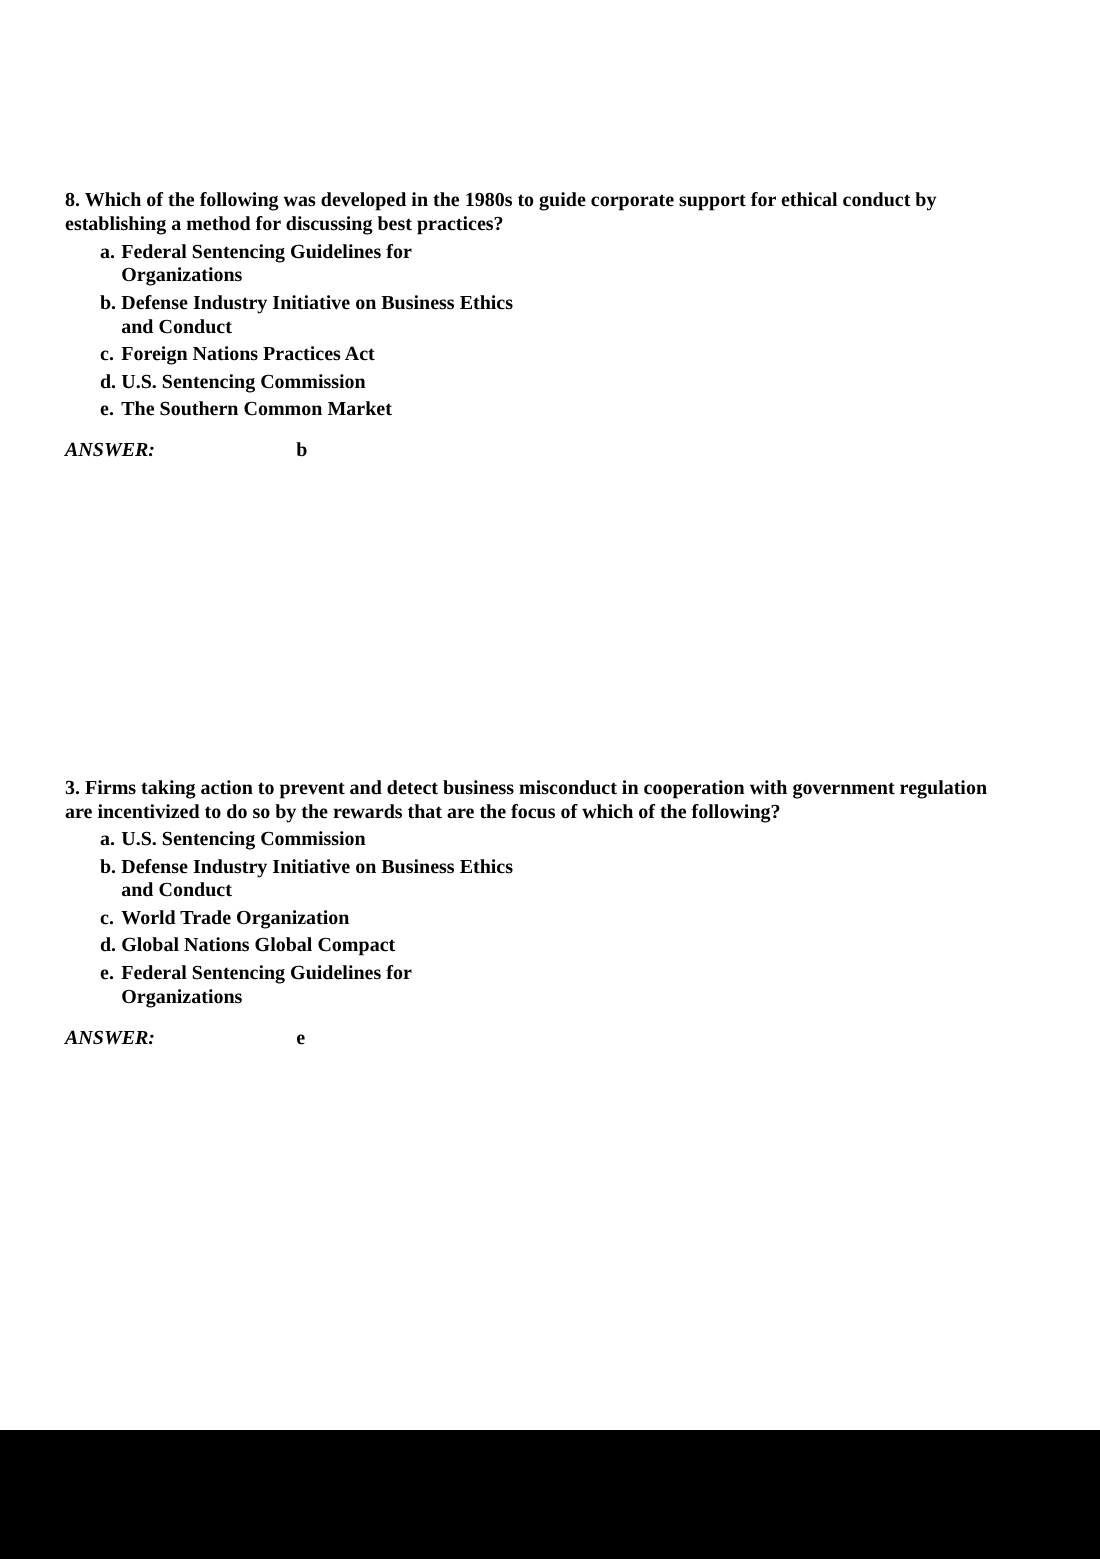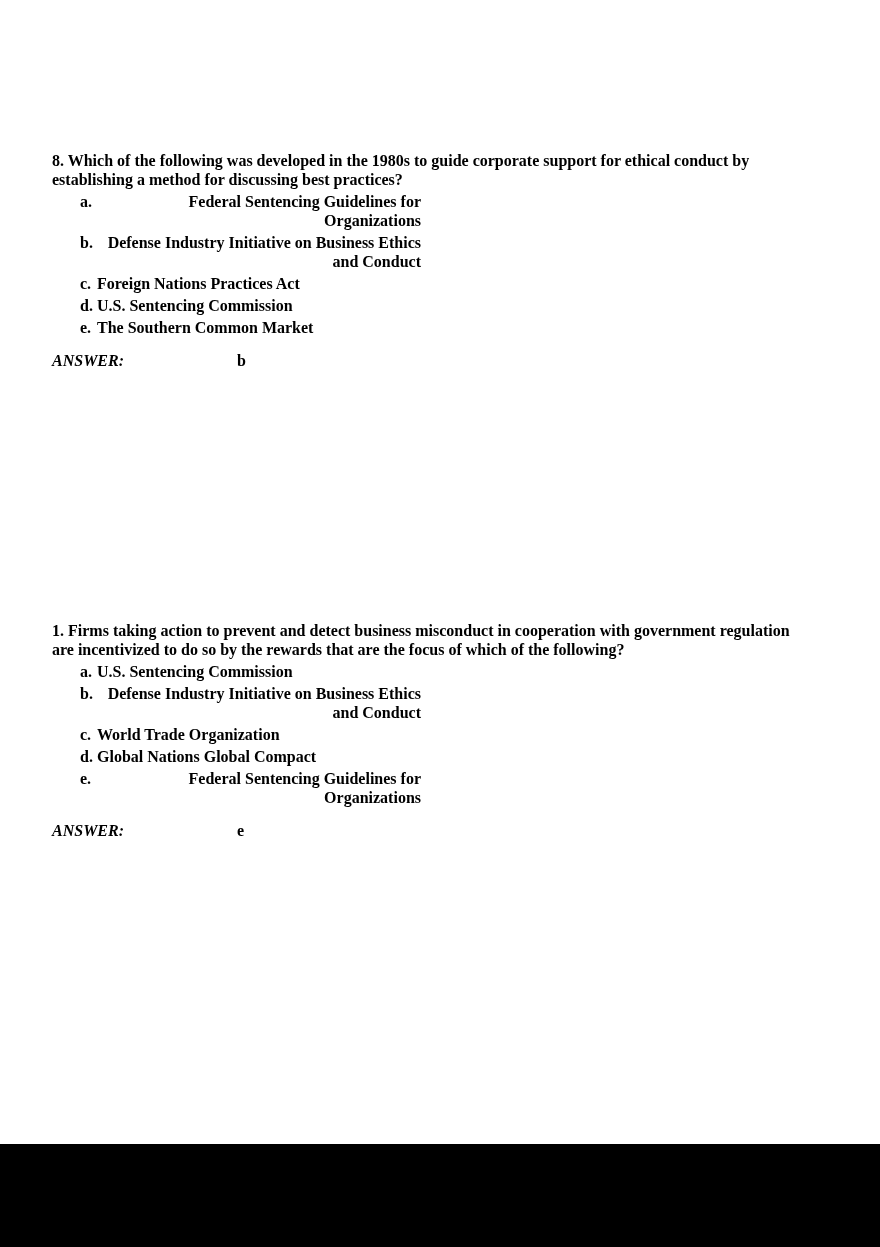--- a/index.html
+++ b/index.html
@@ -36,21 +36,20 @@
     display: flex;
     margin: 3px 0 0 28px;
     line-height: 19px;
   }
   .option-letter {
     width: 17px;
     flex: 0 0 17px;
   }
   .option-text {
     max-width: 324px;
-    text-align: right;
   }
   .answer-row {
     display: flex;
     margin-top: 14px;
     line-height: 19px;
   }
   .answer-label {
     font-style: italic;
     width: 185px;
     flex: 0 0 185px;
@@ -94,21 +93,21 @@
       <span class="option-text">The Southern Common Market</span>
     </div>
   </div>
   <div class="answer-row">
     <span class="answer-label">ANSWER:</span>
     <span class="answer-value">b</span>
   </div>
 </div>
 
 <div class="question-block q9">
-  <p class="question-text">1. Firms taking action to prevent and detect business misconduct in cooperation with government regulation are incentivized to do so by the rewards that are the focus of which of the following?</p>
+  <p class="question-text">3. Firms taking action to prevent and detect business misconduct in cooperation with government regulation are incentivized to do so by the rewards that are the focus of which of the following?</p>
   <div class="options">
     <div class="option-row">
       <span class="option-letter">a.</span>
       <span class="option-text">U.S. Sentencing Commission</span>
     </div>
     <div class="option-row">
       <span class="option-letter">b.</span>
       <span class="option-text">Defense Industry Initiative on Business Ethics and Conduct</span>
     </div>
     <div class="option-row">

